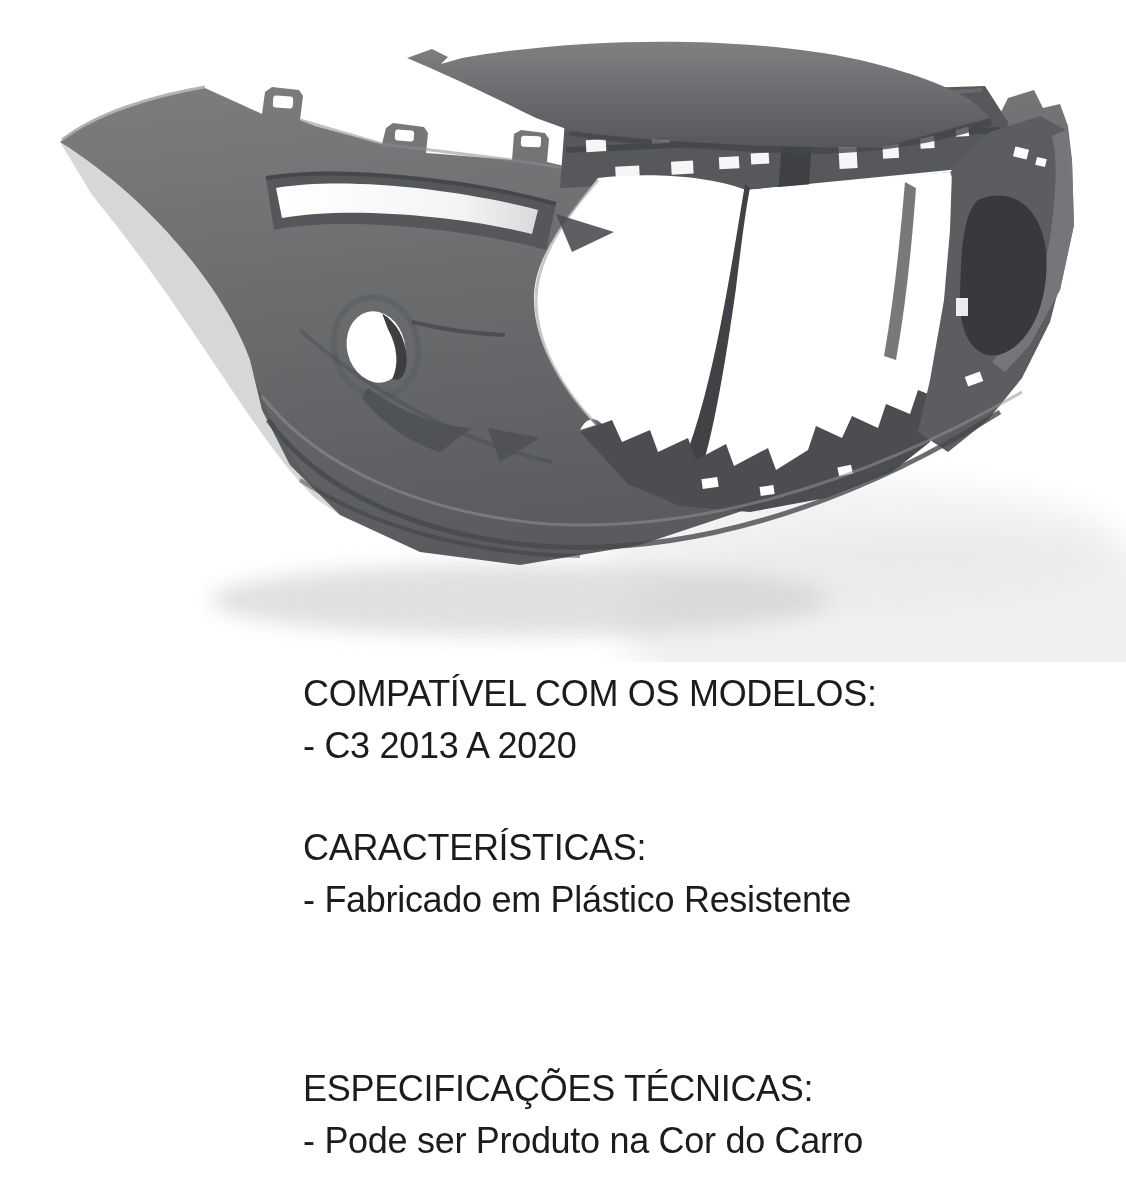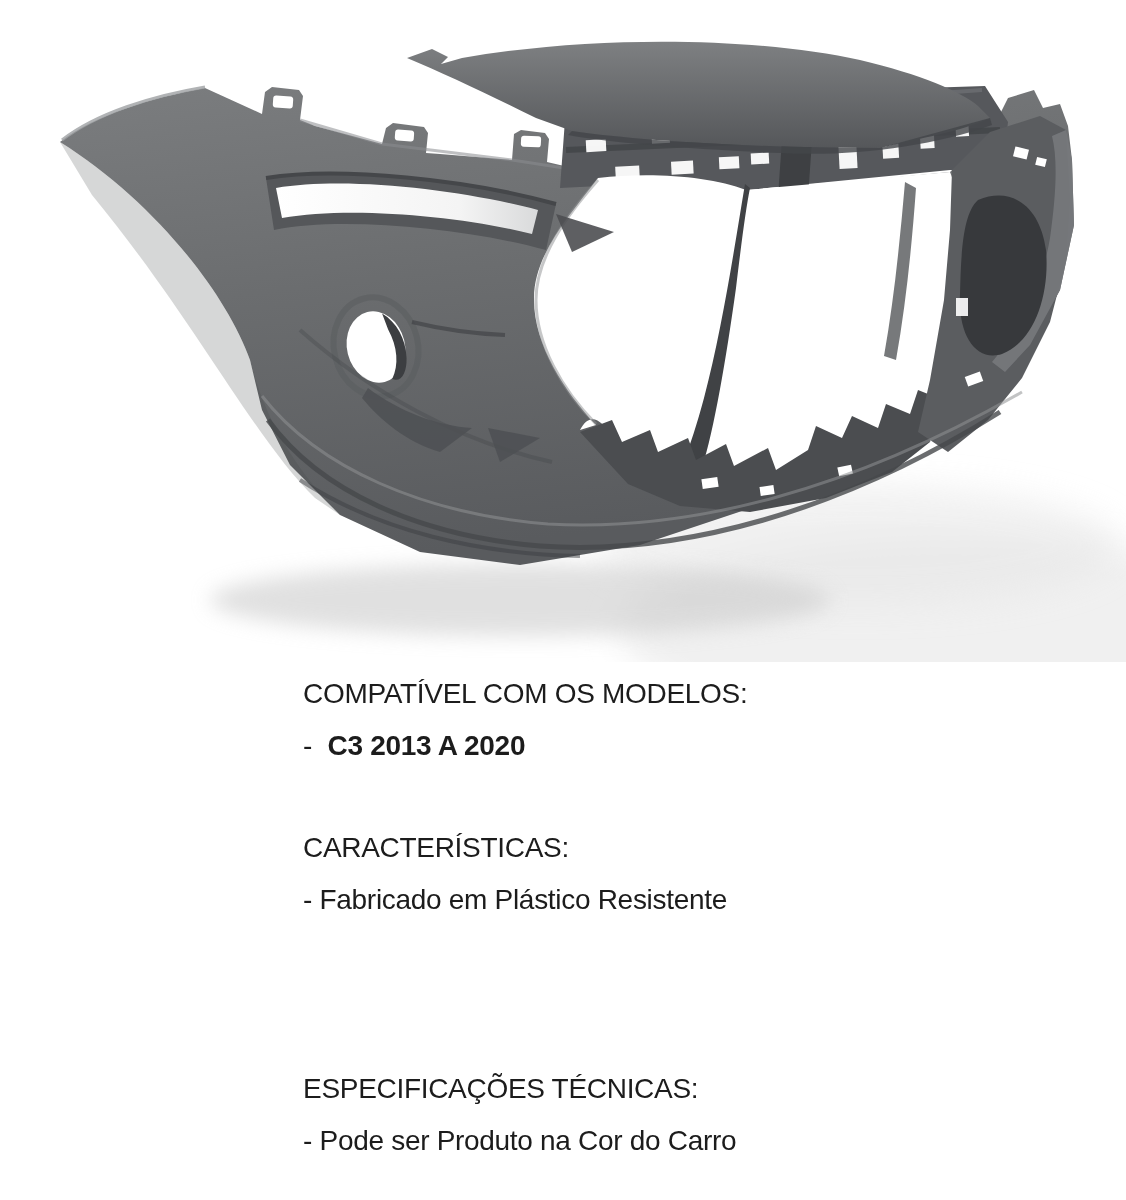--- a/index.html
+++ b/index.html
@@ -22,26 +22,26 @@
     top: 0;
     width: 820px;
     color: #1c1c1c;
   }
   .desc .block { position: absolute; left: 0; }
   .block-compat   { top: 668px; }
   .block-caract   { top: 822px; }
   .block-espec    { top: 1063px; }
   .line {
     margin: 0;
-    font-size: 28px;
+    font-size: 36px;
     line-height: 52px;
     white-space: pre;
     letter-spacing: -0.3px;
   }
-  .bold { font-weight: bold; margin-left: 8px; }
+  .bold { font-weight: normal; }
 </style>
 </head>
 <body>
 
 <div class="canvas">
 
   <div class="photo-wrap">
     <svg width="1126" height="662" viewBox="0 0 1126 662" xmlns="http://www.w3.org/2000/svg">
       <defs>
         <linearGradient id="gFace" x1="0" y1="0" x2="0.25" y2="1">

